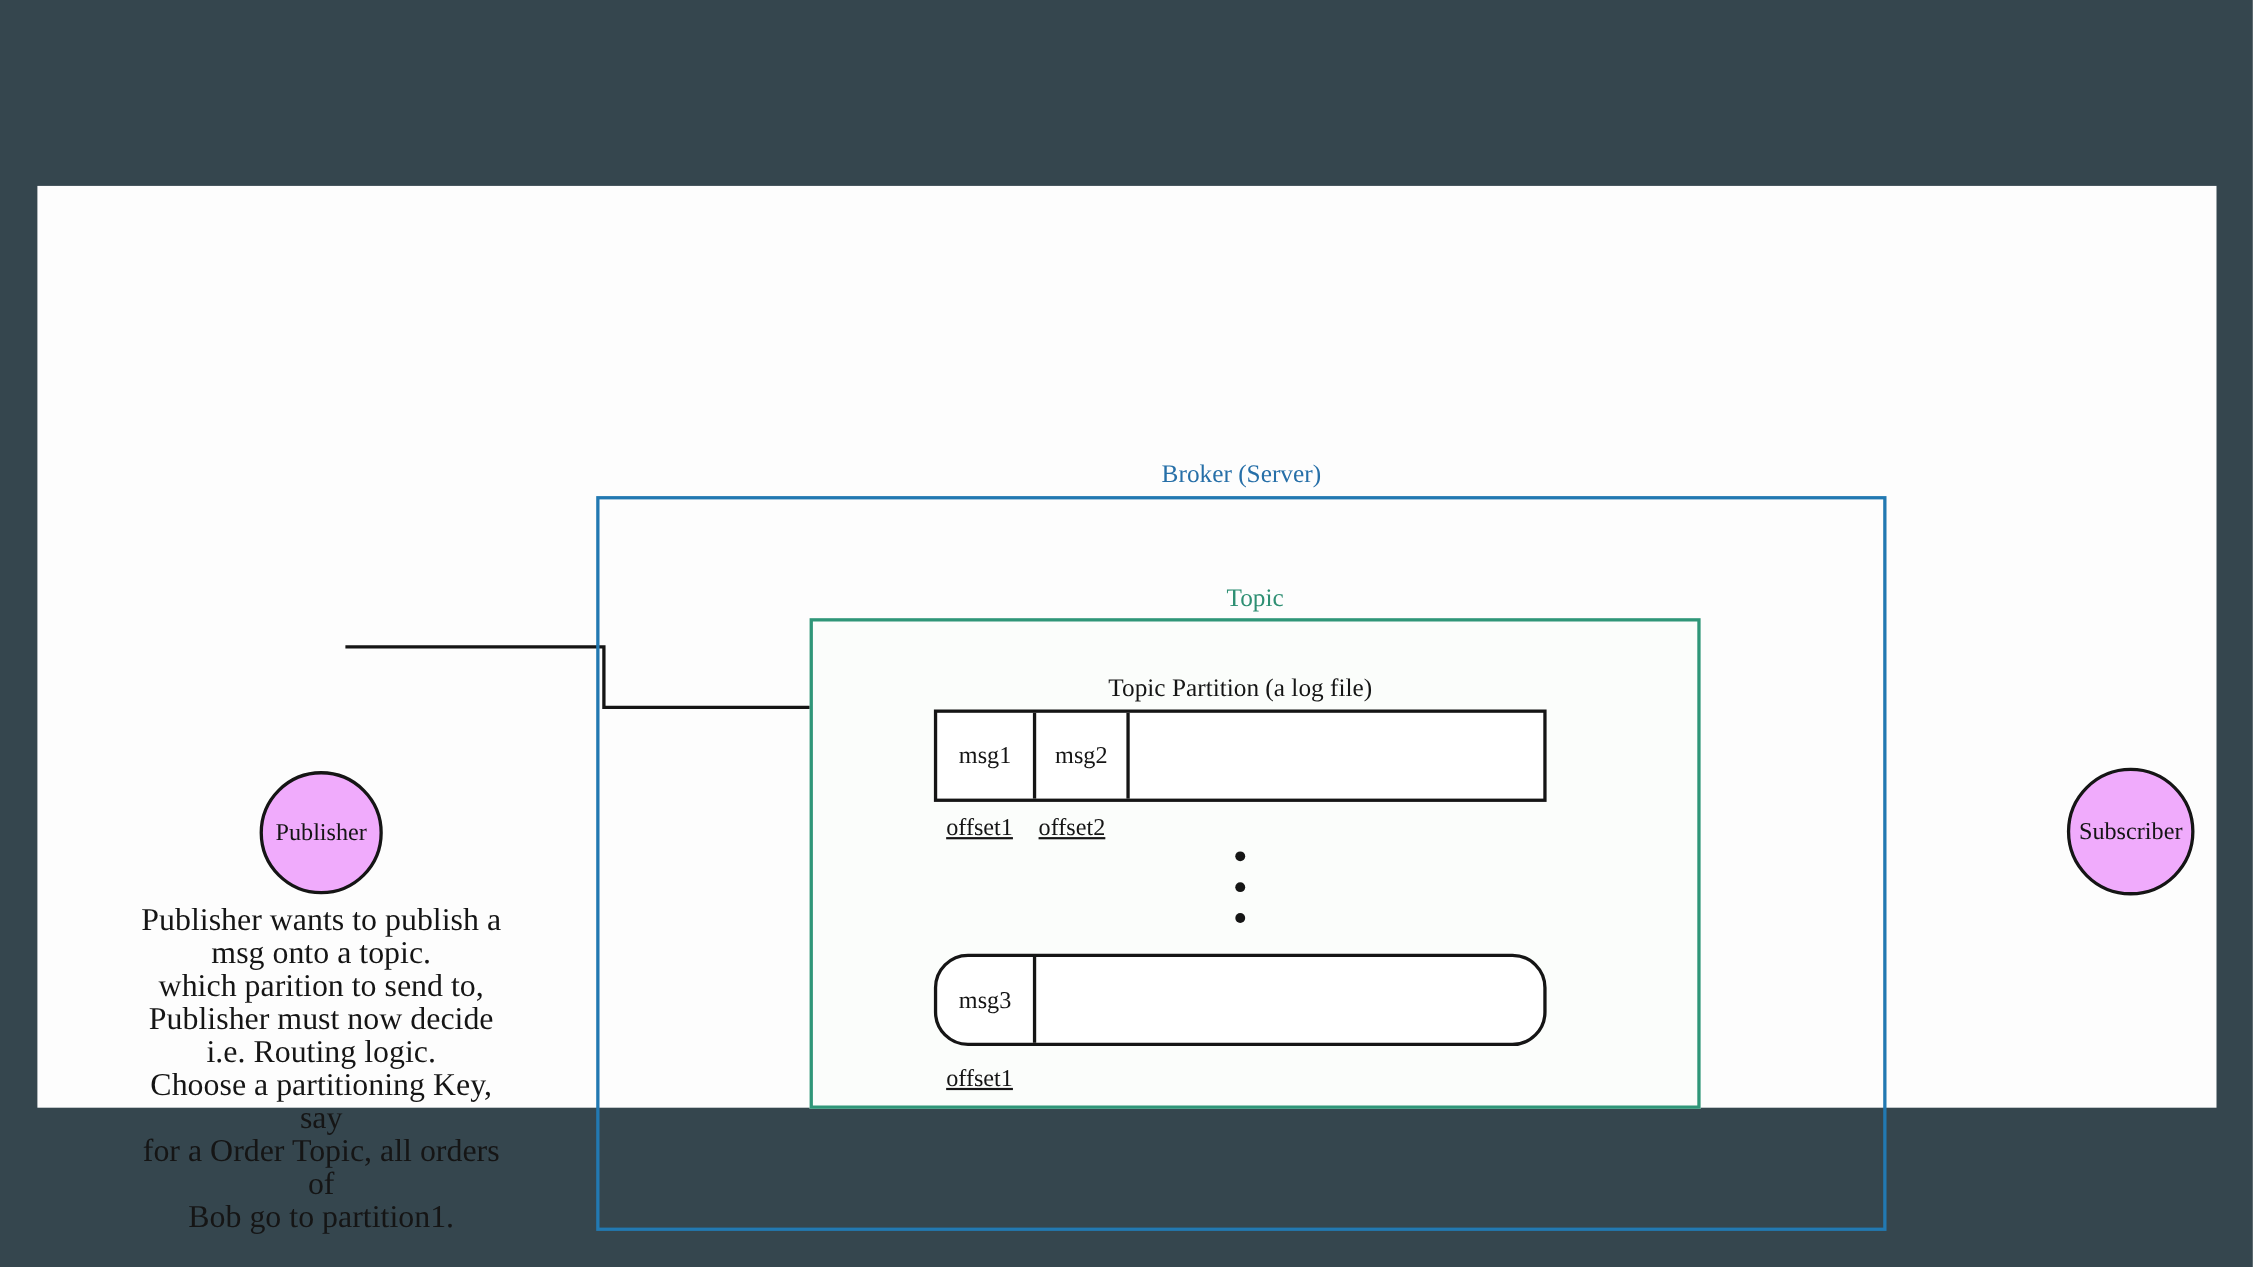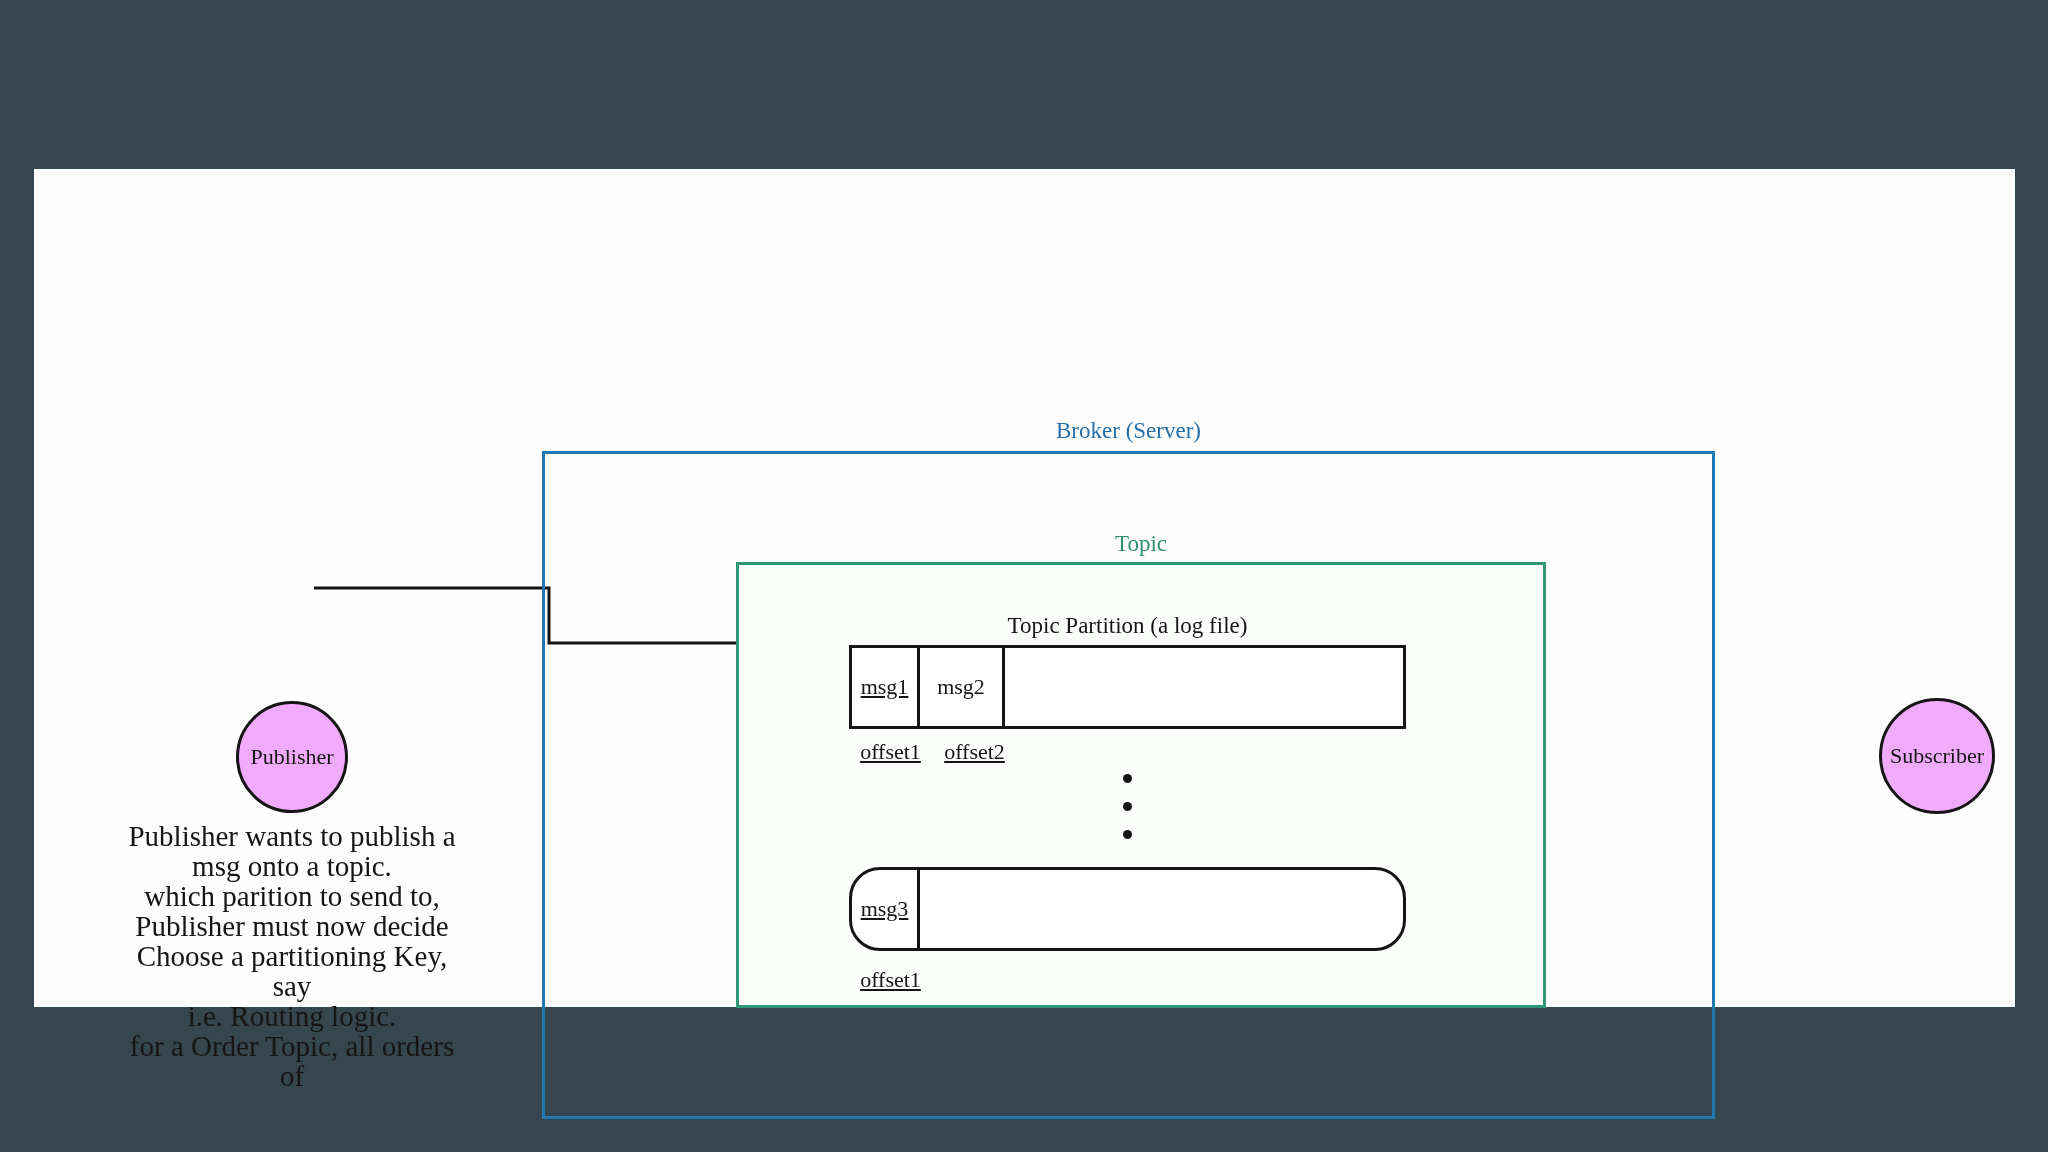--- a/index.html
+++ b/index.html
@@ -54,21 +54,21 @@
     border:3px solid var(--ink);
     background:#fff;
     display:flex;align-items:stretch;
   }
   .partition.row1{left:815px;top:476px;}
   .partition.row2{left:815px;top:698px;border-radius:31px;}
   .cell{
     display:flex;align-items:center;justify-content:center;
     font-size:22px;border-right:3px solid var(--ink);
   }
-  .cell.msg-a{width:68px;text-decoration:underline;}
+  .cell.msg-a{width:90px;}
   .cell.msg-b{width:85px;}
   .cell.rest{flex:1;border-right:none;}
   .offset-label{
     font-size:22px;height:28px;text-decoration:underline;
   }
   .off-1a{left:815px;top:570px;width:83px;}
   .off-2a{left:898px;top:570px;width:85px;}
   .off-1b{left:815px;top:798px;width:83px;}
   .dots{
     left:1089px;top:605px;width:9px;
@@ -133,23 +133,24 @@
     <div class="abs offset-label center-text off-1b">offset1</div>
 
     <div class="abs node-circle publisher-circle">
       <span>Publisher</span>
     </div>
     <div class="abs publisher-note center-text">
       <div>Publisher wants to publish a</div>
       <div>msg onto a topic.</div>
       <div>which parition to send to,</div>
       <div>Publisher must now decide</div>
+      <div>i.e. Routing logic.</div>
       <div>Choose a partitioning Key,  say</div>
-      <div>i.e. Routing logic.</div>
       <div>for a Order Topic, all orders of</div>
+      <div>Bob go to partition1.</div>
     </div>
 
     <div class="abs node-circle subscriber-circle">
       <span>Subscriber</span>
     </div>
 
   </div>
 </div>
 
 </body></html>

